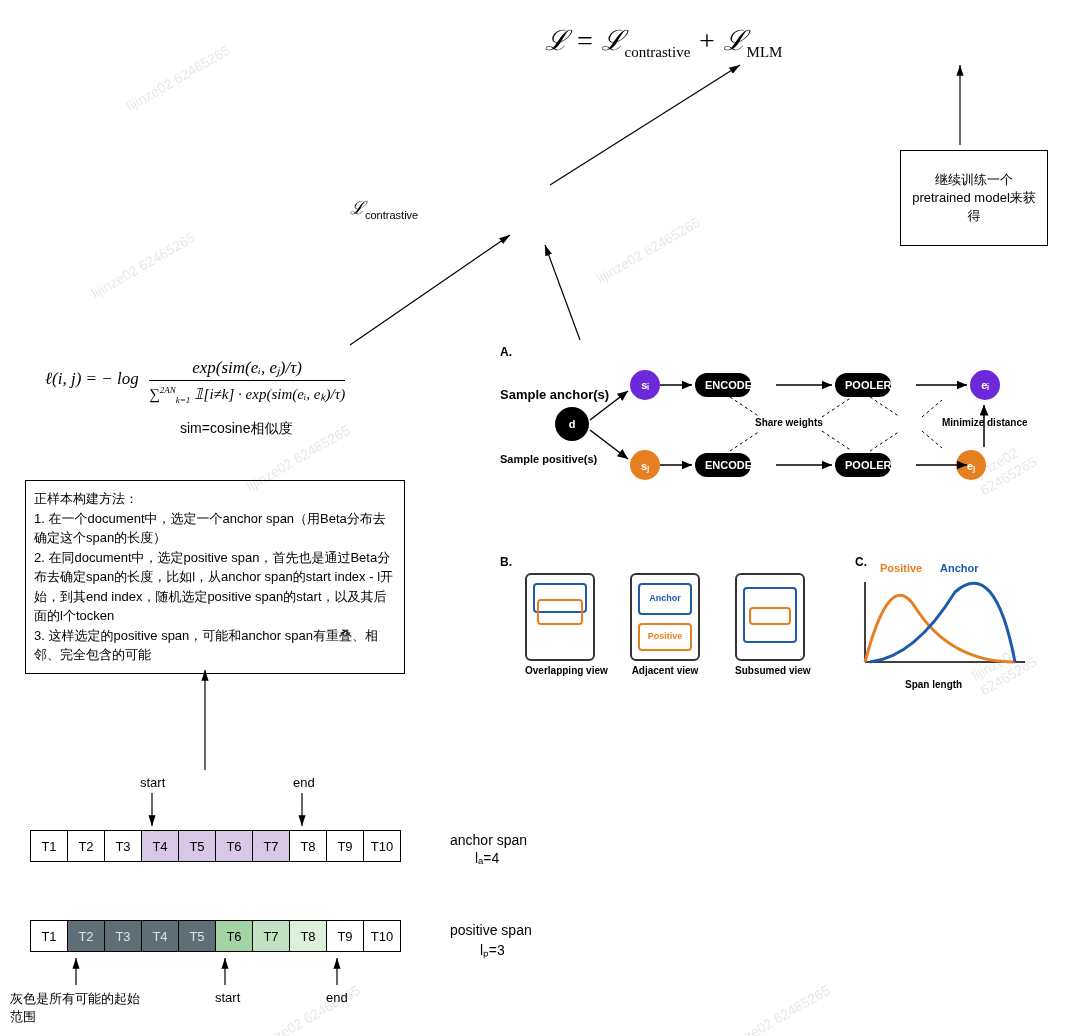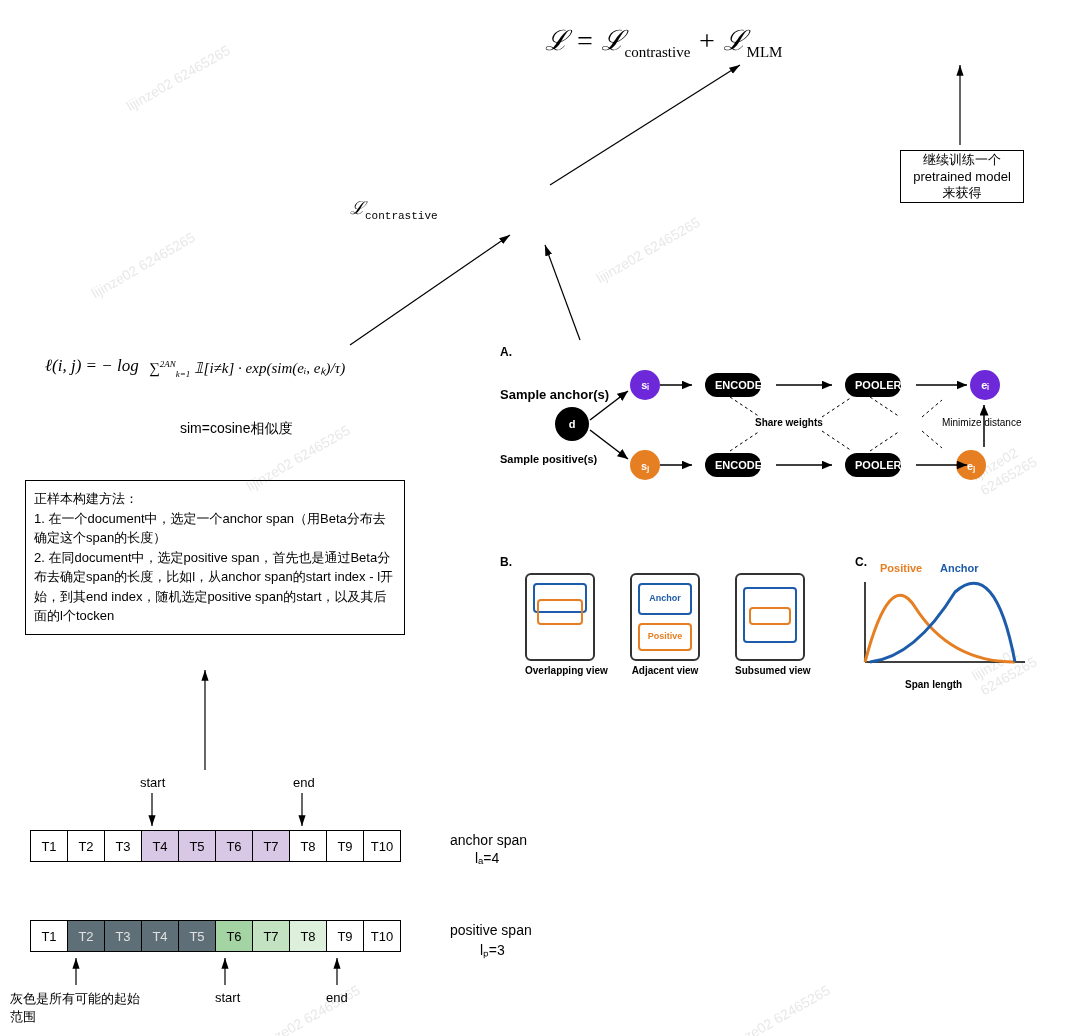--- a/index.html
+++ b/index.html
@@ -22,35 +22,35 @@
     z-index: 0;
   }
   .abs { position: absolute; }
   .formula-main {
     font-family: Georgia, serif;
     font-size: 28px;
     font-style: italic;
   }
   .formula-sub { font-size: 15px; vertical-align: sub; font-style: normal; }
   .formula-contrastive {
-    font-family: Liberation Mono, monospace;
+    font-family: Liberation Sans, sans-serif;
     font-size: 18px;
     font-style: italic;
   }
   .formula-loss {
     font-family: Georgia, serif;
     font-size: 17px;
     font-style: italic;
   }
   .mlm-box {
     border: 1px solid #000;
-    padding: 0 10px;
+    padding: 20px 10px;
     font-size: 13px;
     text-align: center;
-    width: 124px;
+    width: 148px;
   }
   .desc-box {
     border: 1px solid #000;
     padding: 8px;
     font-size: 13px;
     width: 380px;
     line-height: 1.5;
   }
   .token-row { display: flex; }
   .token-cell {
@@ -72,21 +72,20 @@
   svg.arrows { position: absolute; top: 0; left: 0; pointer-events: none; }
   .enc-block {
     background: #000;
     color: #fff;
     font-weight: bold;
     font-size: 11px;
     padding: 6px 10px;
     border-radius: 12px;
     text-align: center;
     width: 56px;
-    margin-left: 10px;
   }
   .circ {
     border-radius: 50%;
     width: 30px;
     height: 30px;
     display: flex;
     align-items: center;
     justify-content: center;
     color: #fff;
     font-size: 11px;
@@ -128,31 +127,33 @@
 
 <div class="abs formula-contrastive" style="left:350px;top:195px;width:400px">
   <span style="position:relative;display:inline-block;">
     <span>ℒ</span><sub style="font-size:11px;font-style:normal">contrastive</sub>
   </span>
 </div>
 
 <div class="abs formula-loss" style="left:45px;top:355px;width:400px">
   <span>ℓ(i, j) = − log</span>
   <span style="display:inline-block;vertical-align:middle;text-align:center;margin-left:6px;">
+    <span style="display:block;border-bottom:1px solid #000;padding:0 6px 2px">exp(sim(eᵢ, eⱼ)/τ)</span>
     <span style="display:block;padding-top:2px;font-size:15px">
       <span>∑</span><sup style="font-size:9px">2AN</sup><sub style="font-size:9px">k=1</sub><span> 𝟙[i≠k] · exp(sim(eᵢ, eₖ)/τ)</span>
     </span>
   </span>
 </div>
 <div class="abs" style="left:180px;top:420px;font-size:14px">sim=cosine相似度</div>
 
 <div class="abs desc-box" style="left:25px;top:480px">
   <div>正样本构建方法：</div>
   <div>1. 在一个document中，选定一个anchor span（用Beta分布去确定这个span的长度）</div>
   <div>2. 在同document中，选定positive span，首先也是通过Beta分布去确定span的长度，比如l，从anchor span的start index - l开始，到其end index，随机选定positive span的start，以及其后面的l个tocken</div>
+  <div>3. 这样选定的positive span，可能和anchor span有重叠、相邻、完全包含的可能</div>
 </div>
 
 <div class="abs" style="left:140px;top:775px;font-size:13px">start</div>
 <div class="abs" style="left:293px;top:775px;font-size:13px">end</div>
 <div class="abs token-row" style="left:30px;top:830px">
   <div class="token-cell">T1</div>
   <div class="token-cell">T2</div>
   <div class="token-cell">T3</div>
   <div class="token-cell lavender">T4</div>
   <div class="token-cell lavender">T5</div>
@@ -190,21 +191,21 @@
   <div class="circ black-c abs" style="left:55px;top:62px">d</div>
   <div class="circ blue-c abs" style="left:130px;top:25px">sᵢ</div>
   <div class="circ orange-c abs" style="left:130px;top:105px">sⱼ</div>
   <div class="enc-block abs" style="left:195px;top:28px">ENCODER</div>
   <div class="enc-block abs" style="left:195px;top:108px">ENCODER</div>
   <div class="enc-block abs" style="left:335px;top:28px">POOLER</div>
   <div class="enc-block abs" style="left:335px;top:108px">POOLER</div>
   <div class="circ blue-c abs" style="left:470px;top:25px">eᵢ</div>
   <div class="circ orange-c abs" style="left:456px;top:105px">eⱼ</div>
   <div class="abs" style="left:255px;top:72px;font-size:10px;font-weight:bold">Share weights</div>
-  <div class="abs" style="left:442px;top:72px;font-size:10px;font-weight:normal">Minimize distance</div>
+  <div class="abs" style="left:442px;top:72px;font-size:10px;font-weight:bold">Minimize distance</div>
   <svg width="560" height="170" style="position:absolute;top:0;left:0">
     <defs>
         <marker id="ah3" markerWidth="8" markerHeight="8" refX="7" refY="3" orient="auto">
           <path d="M0,0 L7,3 L0,6 Z" fill="#000"></path>
         </marker>
       </defs>
     <line x1="90" y1="75" x2="128" y2="46" stroke="#000" stroke-width="1.5" marker-end="url(#ah3)"></line>
     <line x1="90" y1="85" x2="128" y2="114" stroke="#000" stroke-width="1.5" marker-end="url(#ah3)"></line>
     <line x1="160" y1="40" x2="192" y2="40" stroke="#000" stroke-width="1.5" marker-end="url(#ah3)"></line>
     <line x1="160" y1="120" x2="192" y2="120" stroke="#000" stroke-width="1.5" marker-end="url(#ah3)"></line>

